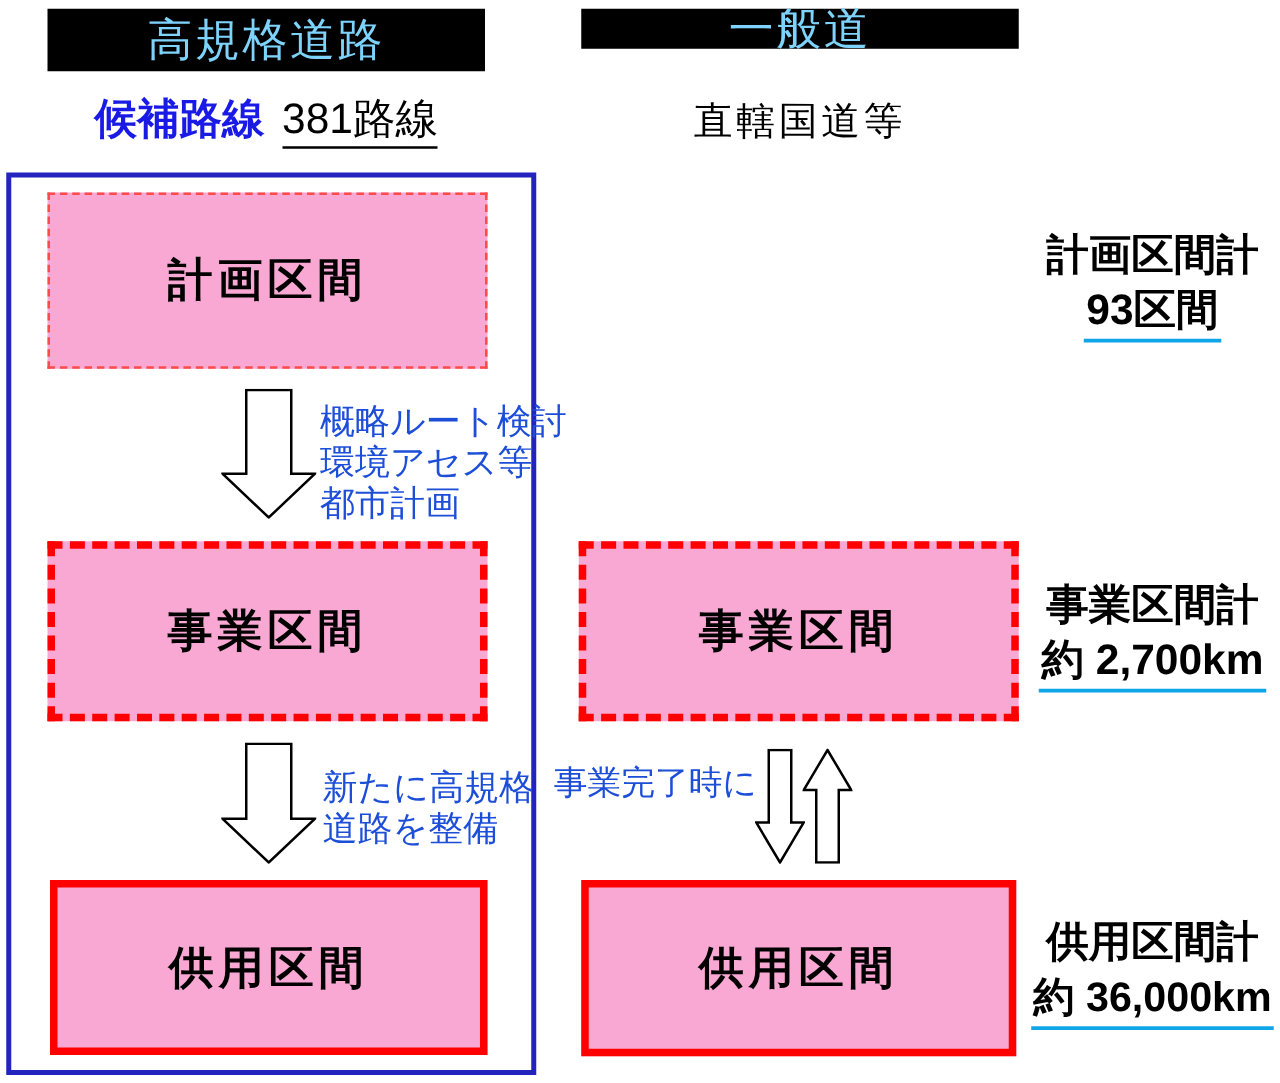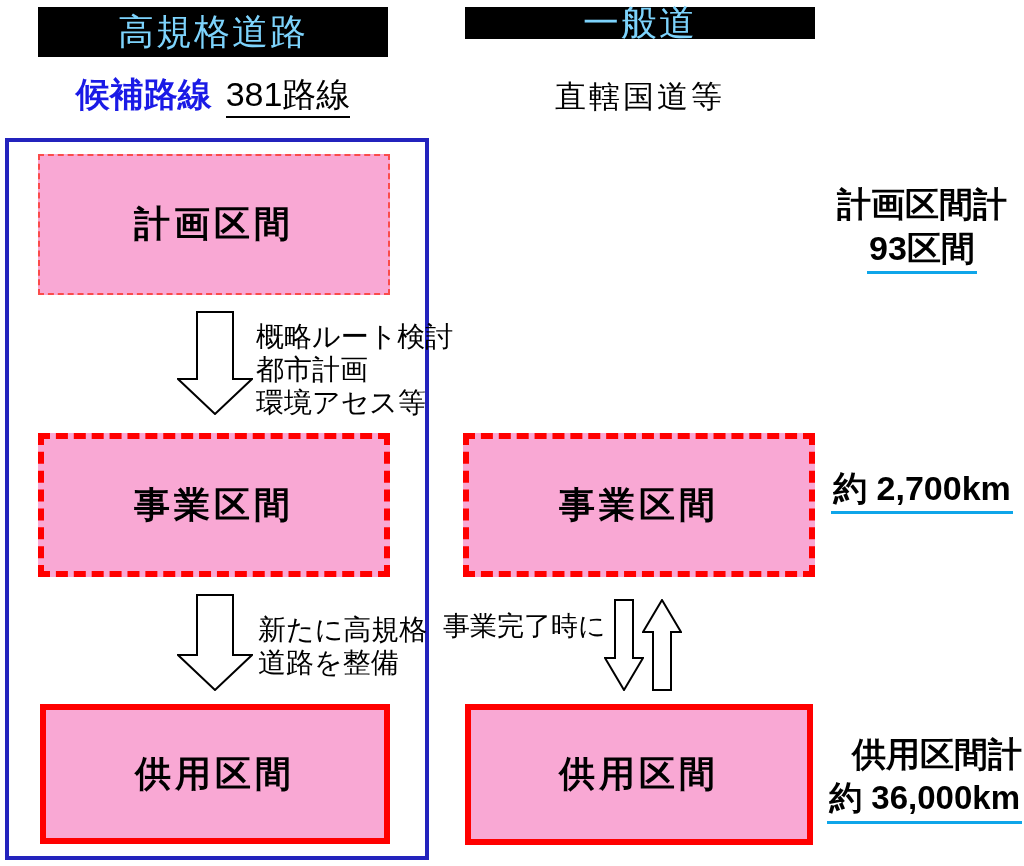--- a/index.html
+++ b/index.html
@@ -44,38 +44,38 @@
     background:#f9a8d4;box-sizing:border-box;
   }
   .plan-left{left:38px;top:154px;width:352px;height:141px;border:2px dashed #fb4b4b;}
   .biz-left{left:38px;top:433px;width:352px;height:144px;border:6px dashed #ff0000;}
   .svc-left{left:40px;top:704px;width:350px;height:140px;border:6px solid #ff0000;}
   .biz-mid{left:463px;top:433px;width:352px;height:144px;border:6px dashed #ff0000;}
   .svc-mid{left:465px;top:704px;width:348px;height:141px;border:6px solid #ff0000;}
   
   .caption{
     font-family:Liberation Sans, sans-serif;
-    font-size:28px;line-height:33px;color:#000000;white-space:nowrap;
+    font-size:28px;line-height:33px;color:#1d4ed8;white-space:nowrap;
   }
   .cap1{left:256px;top:320px;}
   .cap2{left:258px;top:613px;}
   .cap-mid-left{left:443px;top:610px;width:162px;text-align:right;font-size:27px;}
   .cap-mid-right{left:686px;top:610px;font-size:27px;}
   
   .total{
     left:822px;width:200px;text-align:center;
     font-weight:bold;font-size:34px;line-height:40px;white-space:nowrap;
   }
   .total .value{
     display:inline-block;margin-top:4px;
     border-bottom:3px solid #0ea5e9;padding:0 2px 3px 2px;
   }
   .total-plan{top:184px;}
   .total-biz{top:464px;}
-  .total-svc{top:734px;text-align:right;}
+  .total-svc{top:734px;}
   .total-svc .value{font-size:33px;}
   svg{display:block;}
 </style>
 </head>
 <body>
 
 <div id="canvas">
 
   <div class="abs header-bar bar-left">
     <span>高規格道路</span>
@@ -95,22 +95,22 @@
     <span>計画区間</span>
   </div>
 
   <div class="abs" style="left:177px;top:311px;">
     <svg width="76" height="104" viewBox="0 0 76 104">
       <polygon points="20,1 56,1 56,68 75,68 38,103 1,68 20,68" fill="#ffffff" stroke="#000000" stroke-width="2" stroke-linejoin="miter"></polygon>
     </svg>
   </div>
   <div class="abs caption cap1">
     <div>概略ルート検討</div>
+    <div>環境アセス等</div>
     <div>都市計画</div>
-    <div>環境アセス等</div>
   </div>
 
   <div class="abs stage-box biz-left">
     <span>事業区間</span>
   </div>
 
   <div class="abs" style="left:177px;top:594px;">
     <svg width="76" height="97" viewBox="0 0 76 97">
       <polygon points="20,1 56,1 56,61 75,61 38,96 1,61 20,61" fill="#ffffff" stroke="#000000" stroke-width="2" stroke-linejoin="miter"></polygon>
     </svg>
@@ -144,20 +144,21 @@
 
   <div class="abs stage-box svc-mid">
     <span>供用区間</span>
   </div>
 
   <div class="abs total total-plan">
     <div>計画区間計</div>
     <span class="value">93区間</span>
   </div>
   <div class="abs total total-biz">
+    <div>事業区間計</div>
     <span class="value">約 2,700km</span>
   </div>
   <div class="abs total total-svc">
     <div>供用区間計</div>
     <span class="value">約 36,000km</span>
   </div>
 
 </div>
 
 </body></html>

